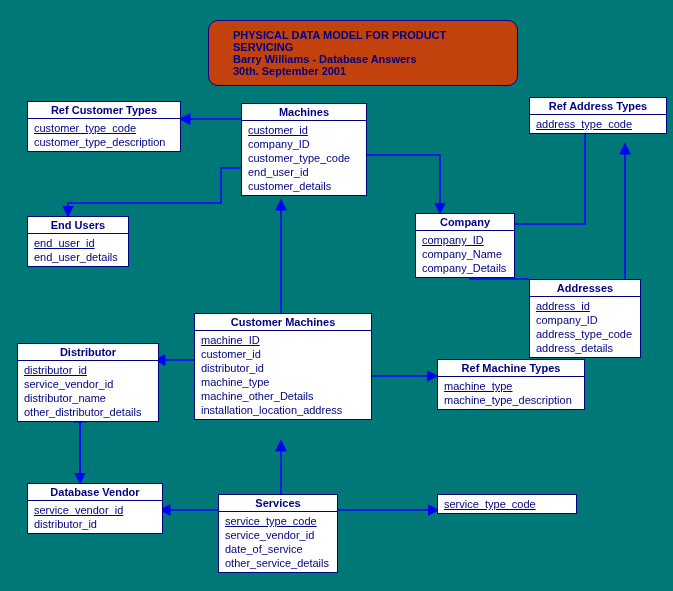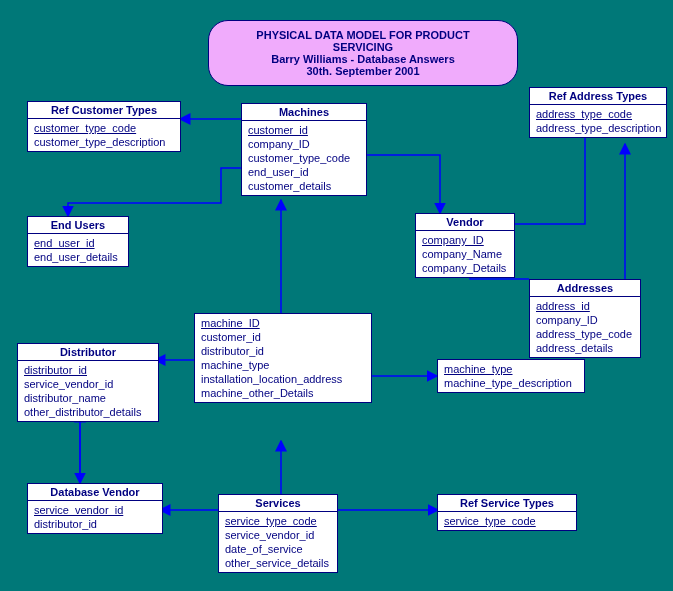--- a/index.html
+++ b/index.html
@@ -1,17 +1,17 @@
 <!DOCTYPE html>
 <html><head>
 <meta charset="utf-8">
 <style>
 body{margin:0;background:#007878;font-family:Arial,sans-serif;font-size:11px;color:#000080}
 .canvas{position:relative;width:673px;height:591px}
-.title-box{position:absolute;background:#f0abfc;border:1px solid #000080;border-radius:20px;padding:8px 24px;text-align:center;font-weight:bold}
+.title-box{position:absolute;background:#c2410c;border:1px solid #000080;border-radius:10px;padding:8px 24px;text-align:left;font-weight:bold}
 .entity{position:absolute;background:#fff;border:1px solid #000080}
 .entity .hdr{text-align:center;font-weight:bold;border-bottom:1px solid #000080;padding:2px 6px}
 .entity .body{padding:2px 6px}
 .entity .attr{white-space:nowrap;line-height:14px}
 .pk{text-decoration:underline}
 svg{position:absolute;top:0;left:0;pointer-events:none}
 </style>
 </head>
 <body>
 
@@ -57,71 +57,72 @@
 <div class="entity" style="left:241px;top:103px;width:124px">
       <div class="hdr">Machines</div>
       <div class="body">
         <div class="attr pk">customer_id</div>
         <div class="attr">company_ID</div>
         <div class="attr">customer_type_code</div>
         <div class="attr">end_user_id</div>
         <div class="attr">customer_details</div>
       </div>
     </div>
-<div class="entity" style="left:529px;top:87px;width:136px">
+<div class="entity" style="left:529px;top:97px;width:136px">
       <div class="hdr">Ref Address Types</div>
       <div class="body">
         <div class="attr pk">address_type_code</div>
-        <div class="attr">address_type_description</div>
       </div>
     </div>
 <div class="entity" style="left:27px;top:216px;width:100px">
       <div class="hdr">End Users</div>
       <div class="body">
         <div class="attr pk">end_user_id</div>
         <div class="attr">end_user_details</div>
       </div>
     </div>
 <div class="entity" style="left:415px;top:213px;width:98px">
-      <div class="hdr">Vendor</div>
+      <div class="hdr">Company</div>
       <div class="body">
         <div class="attr pk">company_ID</div>
         <div class="attr">company_Name</div>
         <div class="attr">company_Details</div>
       </div>
     </div>
 <div class="entity" style="left:529px;top:279px;width:110px">
       <div class="hdr">Addresses</div>
       <div class="body">
         <div class="attr pk">address_id</div>
         <div class="attr">company_ID</div>
         <div class="attr">address_type_code</div>
         <div class="attr">address_details</div>
       </div>
     </div>
 <div class="entity" style="left:194px;top:313px;width:176px">
+      <div class="hdr">Customer Machines</div>
       <div class="body">
         <div class="attr pk">machine_ID</div>
         <div class="attr">customer_id</div>
         <div class="attr">distributor_id</div>
         <div class="attr">machine_type</div>
+        <div class="attr">machine_other_Details</div>
         <div class="attr">installation_location_address</div>
-        <div class="attr">machine_other_Details</div>
       </div>
     </div>
 <div class="entity" style="left:17px;top:343px;width:140px">
       <div class="hdr">Distributor</div>
       <div class="body">
         <div class="attr pk">distributor_id</div>
         <div class="attr">service_vendor_id</div>
         <div class="attr">distributor_name</div>
         <div class="attr">other_distributor_details</div>
       </div>
     </div>
 <div class="entity" style="left:437px;top:359px;width:146px">
+      <div class="hdr">Ref Machine Types</div>
       <div class="body">
         <div class="attr pk">machine_type</div>
         <div class="attr">machine_type_description</div>
       </div>
     </div>
 <div class="entity" style="left:27px;top:483px;width:134px">
       <div class="hdr">Database Vendor</div>
       <div class="body">
         <div class="attr pk">service_vendor_id</div>
         <div class="attr">distributor_id</div>
@@ -130,19 +131,18 @@
 <div class="entity" style="left:218px;top:494px;width:118px">
       <div class="hdr">Services</div>
       <div class="body">
         <div class="attr pk">service_type_code</div>
         <div class="attr">service_vendor_id</div>
         <div class="attr">date_of_service</div>
         <div class="attr">other_service_details</div>
       </div>
     </div>
 <div class="entity" style="left:437px;top:494px;width:138px">
-      <div class="hdr">Ref Service Types</div>
       <div class="body">
         <div class="attr pk">service_type_code</div>
       </div>
     </div>
 
 </div>
 
 </body></html>

